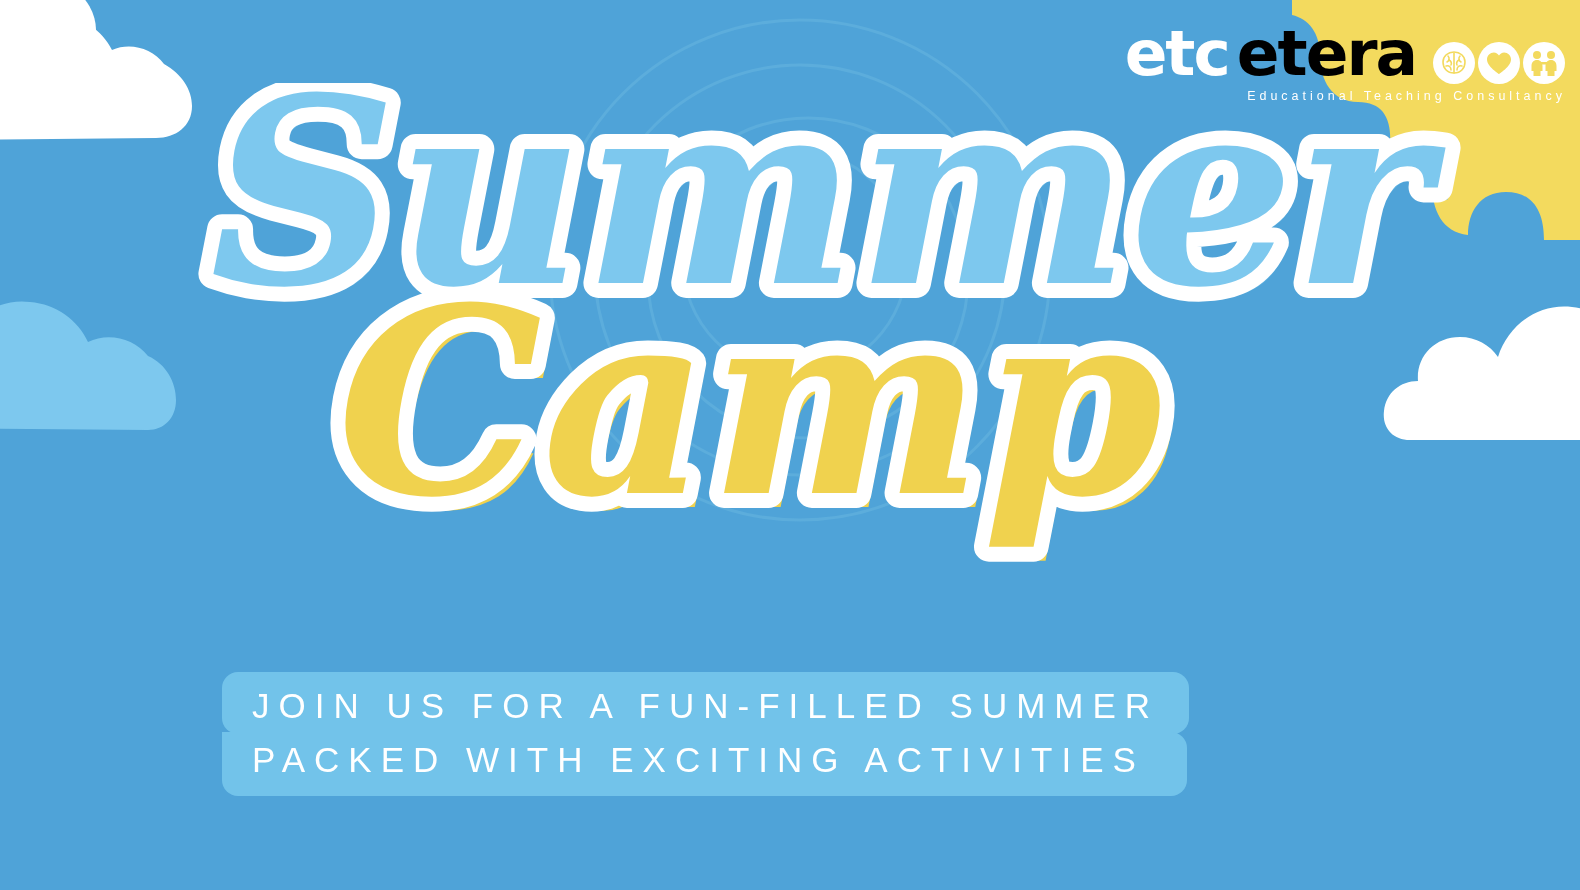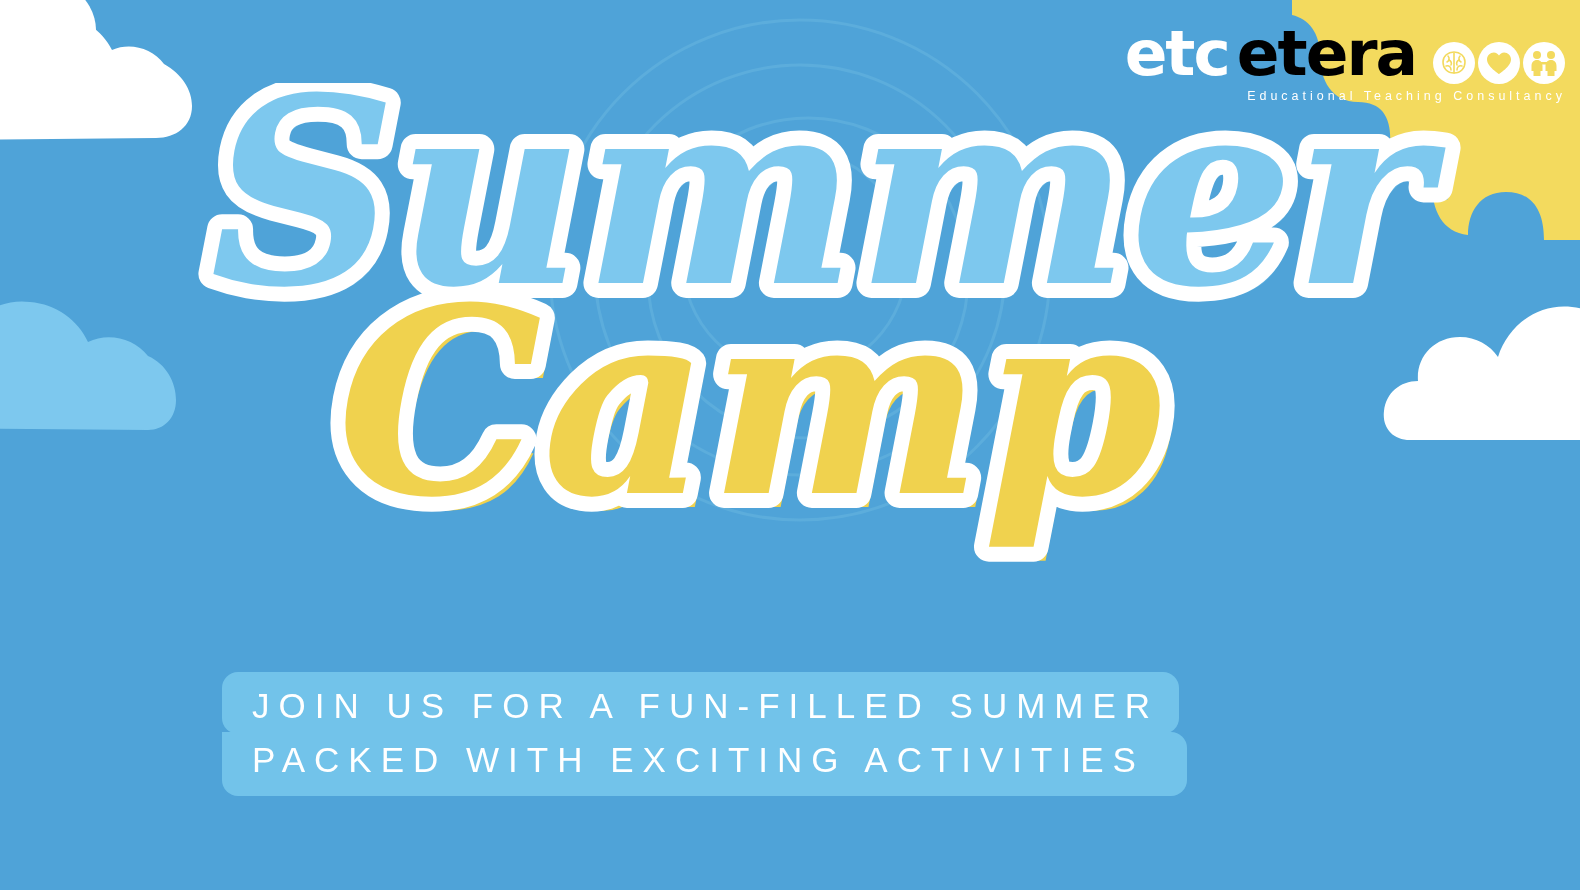--- a/index.html
+++ b/index.html
@@ -66,21 +66,21 @@
     font-family:"Liberation Sans",sans-serif;
     font-weight:400;
     font-size:35px;
     letter-spacing:9px;
     white-space:nowrap;
     display:block;
     width:max-content;
   }
   .banner-line-1{
     border-radius:16px 16px 16px 16px;
-    padding:14px 20px 8px 30px;
+    padding:14px 30px 8px 30px;
   }
   .banner-line-2{
     border-radius:0 16px 16px 16px;
     padding:8px 42px 16px 30px;
     margin-top:-2px;
   }
 </style>
 </head>
 <body>
 

